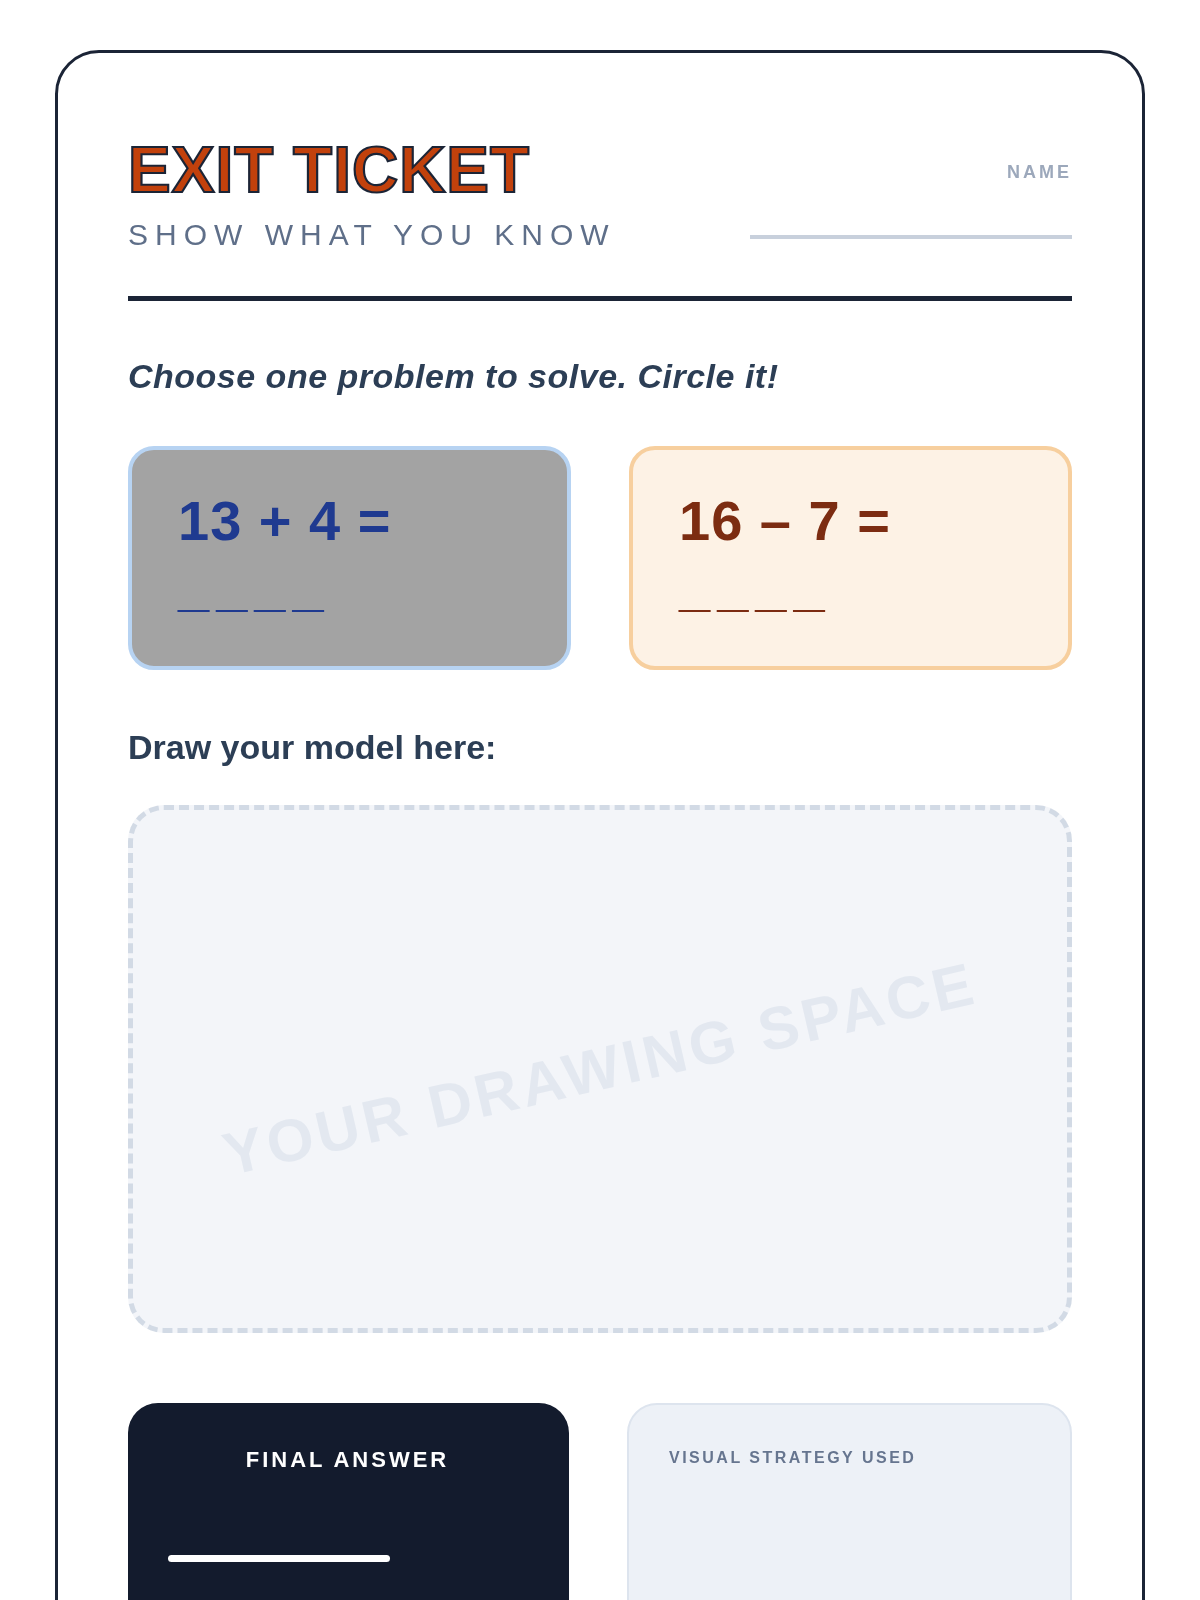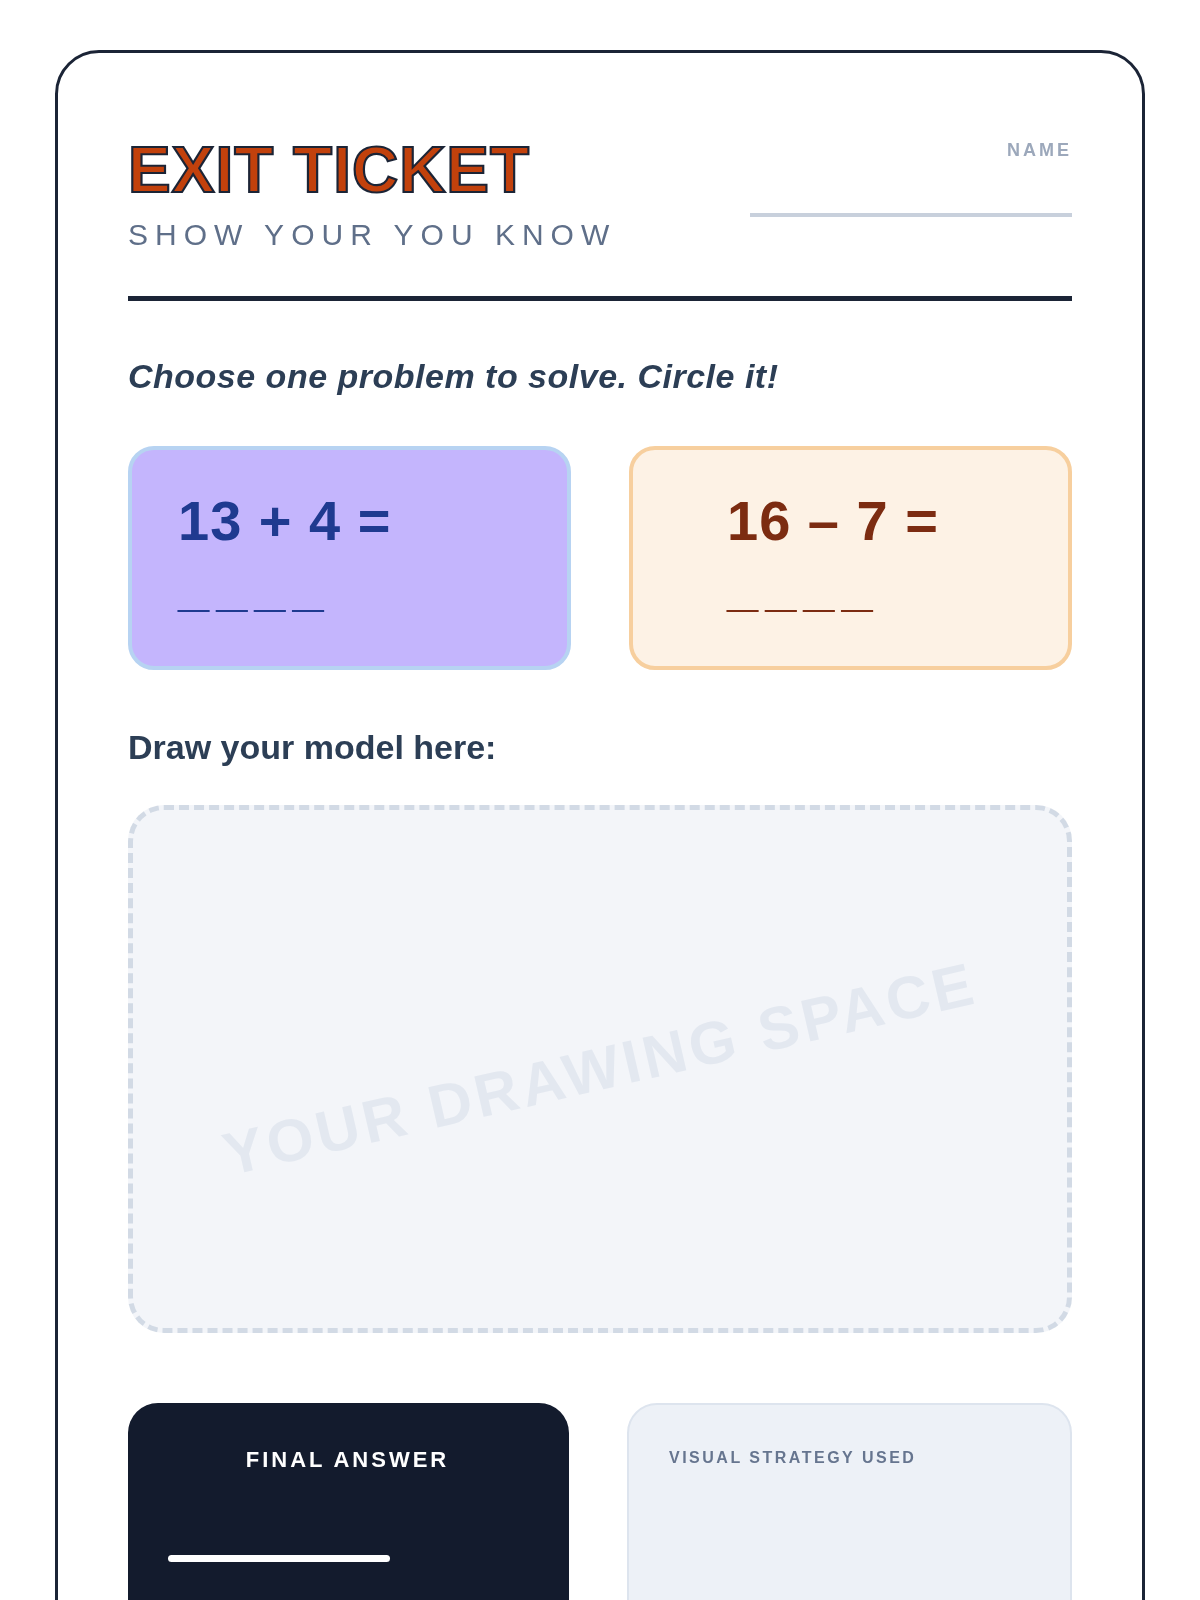--- a/index.html
+++ b/index.html
@@ -30,21 +30,21 @@
     color:#c2410c;
     -webkit-text-stroke:2.2px #1b2436;
   }
   .page-subtitle {
     margin-top:16px;
     font-size:30px;
     font-weight:500;
     letter-spacing:7px;
     color:#5f6f89;
   }
-  .name-block { width:322px; padding-top:2px; }
+  .name-block { width:322px; padding-top:2px;margin-top:22px; }
   .name-label {
     text-align:right;
     font-size:18px;
     font-weight:600;
     letter-spacing:3px;
     color:#9ca8bb;
   }
   .name-line {
     margin-top:52px;
     width:322px; height:4px;
@@ -71,41 +71,41 @@
     display:flex;
     gap:58px;
   }
   .problem-card {
     flex:1;
     height:224px;
     border-radius:26px;
     padding:38px 20px 0 46px;
   }
   .problem-card.blue {
-    background:#c4b5fd;
+    background:#a3a3a3;
     border:4px solid #b7d3f2;
   }
   .problem-card.orange {
     background:#fdf2e5;
     border:4px solid #f7cf9e;
   }
   .expr {
     font-size:56px;
     font-weight:bold;
     letter-spacing:1px;
   }
   .blank {
     font-size:56px;
     font-weight:bold;
     letter-spacing:7px;
     line-height:0.9;
     margin-top:8px;
   }
   .blue .expr, .blue .blank { color:#1f3a90; }
-  .orange .expr, .orange .blank { color:#7c2c11;margin-left:48px; }
+  .orange .expr, .orange .blank { color:#7c2c11; }
   
   .draw-label {
     margin-top:58px;
     font-size:34px;
     font-weight:bold;
     color:#2c3e55;
   }
   .draw-box {
     position:relative;
     margin-top:38px;
@@ -168,21 +168,21 @@
 </style>
 </head>
 <body>
 
 <div class="page-card">
   <div class="content">
 
     <div class="header">
       <div class="header-left">
         <div class="page-title">EXIT TICKET</div>
-        <div class="page-subtitle">SHOW YOUR YOU KNOW</div>
+        <div class="page-subtitle">SHOW WHAT YOU KNOW</div>
       </div>
       <div class="name-block">
         <div class="name-label">NAME</div>
         <div class="name-line"></div>
       </div>
     </div>
 
     <div class="divider"></div>
 
     <div class="prompt">Choose one problem to solve. Circle it!</div>

